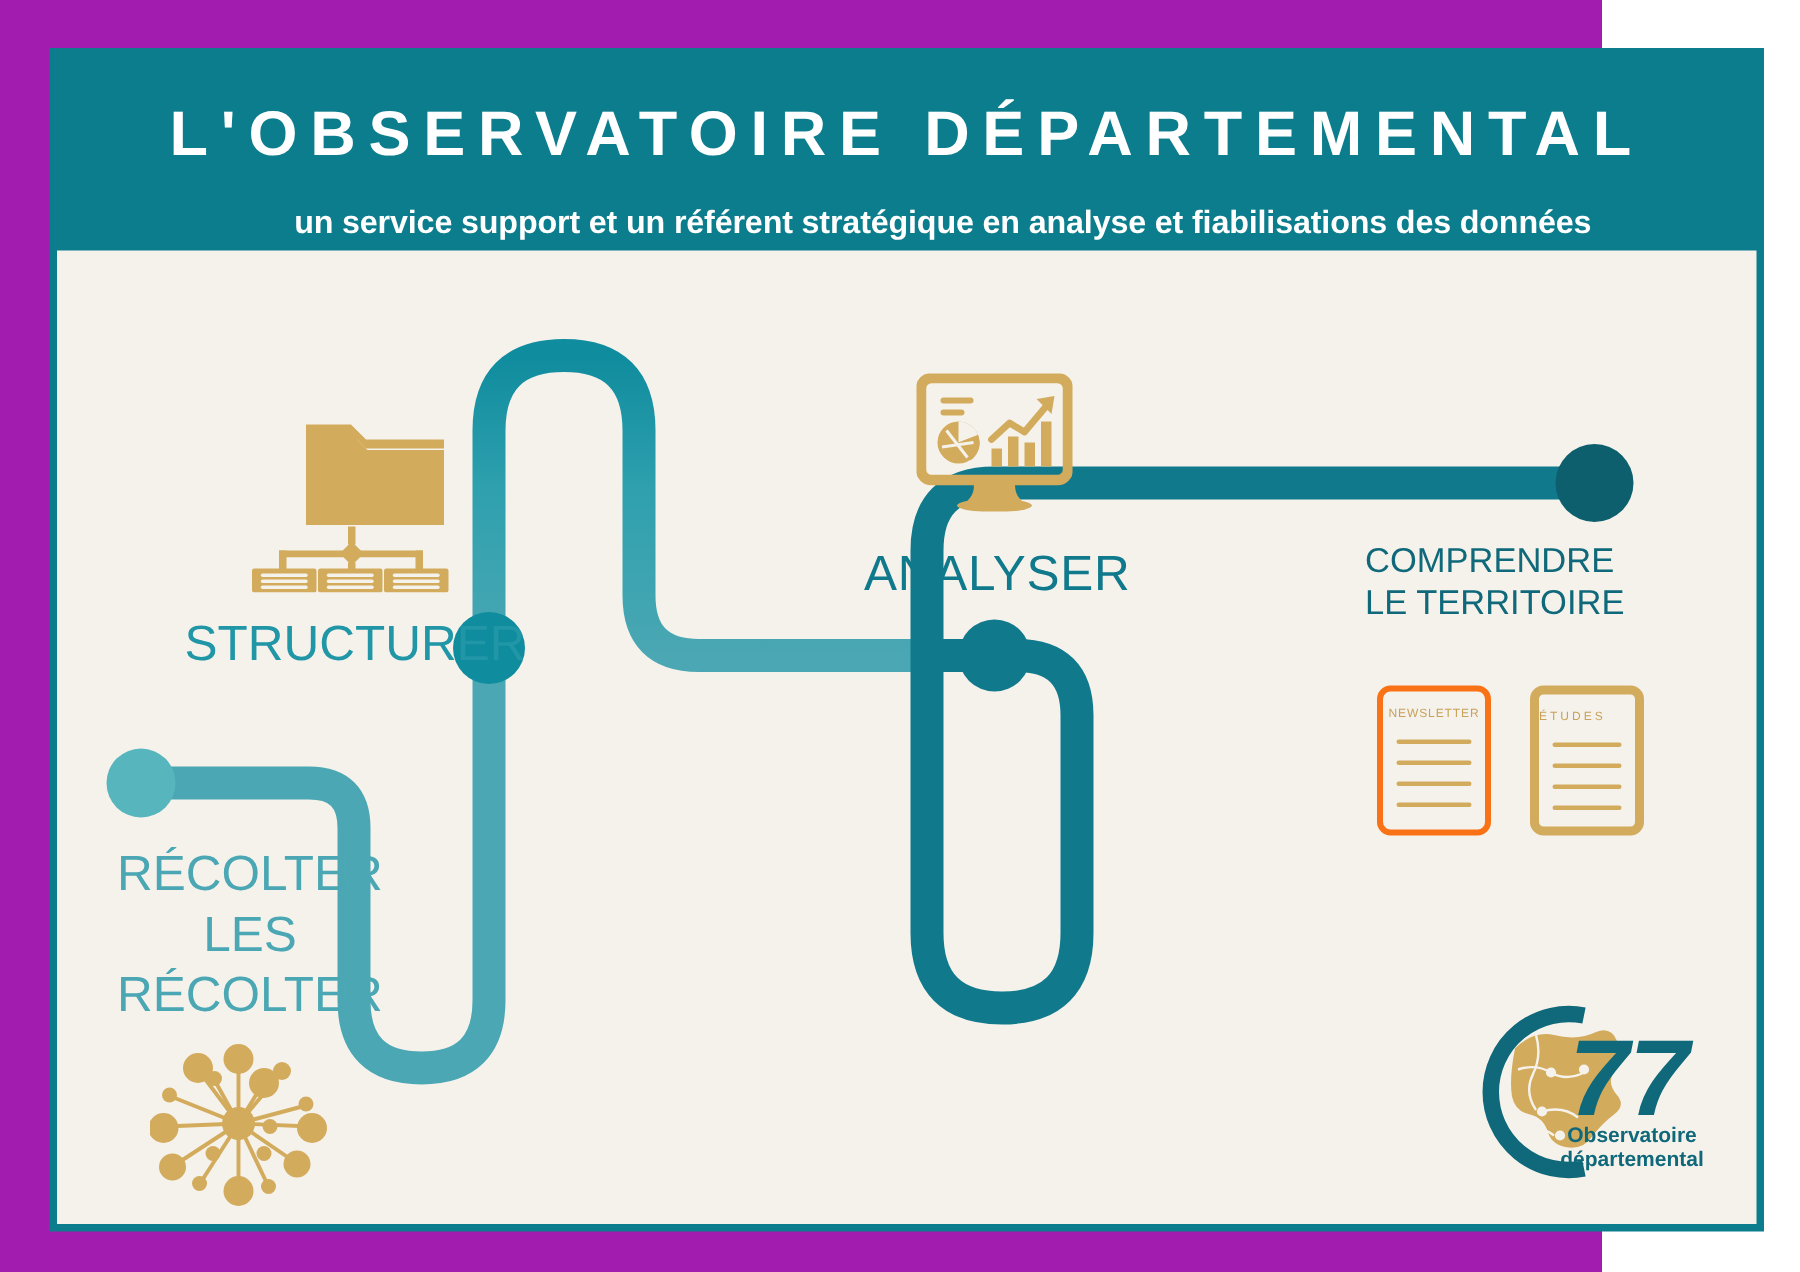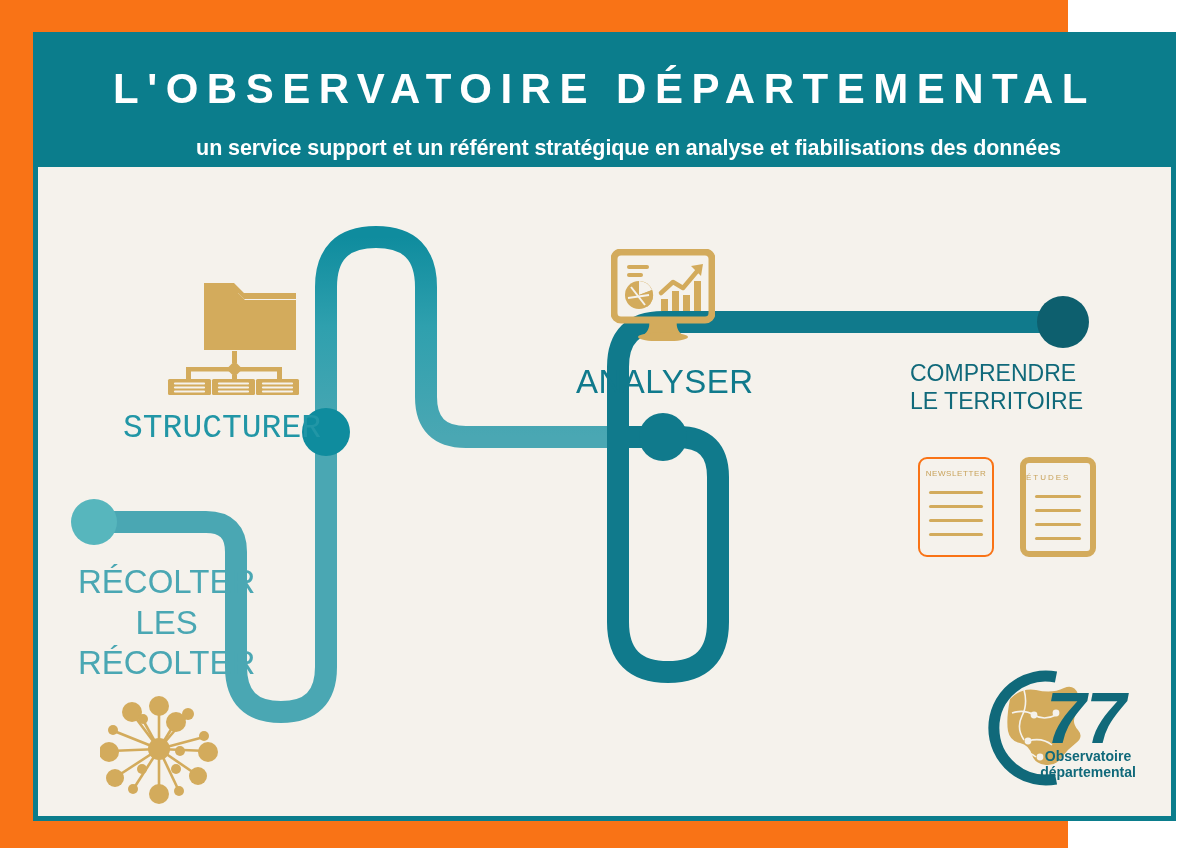--- a/index.html
+++ b/index.html
@@ -6,21 +6,21 @@
   * { margin:0; padding:0; box-sizing:border-box; }
   html, body {
     width:1200px; height:848px;
     background:#ffffff;
     font-family:"Liberation Sans", sans-serif;
     overflow:hidden;
   }
   #poster {
     position:relative;
     width:1068px; height:848px;
-    background:#f97316;
+    background:#a21caf;
   }
   
   #header-band {
     position:absolute;
     left:33px; top:32px;
     width:1143px; height:130px;
     background:#0b7d8c;
   }
   #poster-title {
     position:absolute;
@@ -75,21 +75,20 @@
     left:40px; top:395px;
     color:#4aa7b3;
     font-size:33px;
     line-height:1.23;
     text-align:center;
   }
   #label-structurer {
     left:85px; top:245px;
     color:#2196a6;
     font-size:33px;
-    font-family:Liberation Mono, monospace;
   }
   #label-analyser {
     left:538px; top:198px;
     color:#107a8c;
     font-size:33px;
     letter-spacing:0.5px;
   }
   #label-comprendre {
     left:872px; top:192px;
     color:#10697a;
@@ -239,21 +238,21 @@
             <circle cx="43" cy="26" r="5"></circle>
             <circle cx="76" cy="29" r="10"></circle>
             <circle cx="42" cy="76" r="5"></circle>
             <circle cx="76" cy="76" r="5"></circle>
             <circle cx="80" cy="58" r="5"></circle>
           </g>
         </svg>
       </div>
 
       <div id="docs-group">
-        <div style="width:76px;height:100px;border:2px solid #f97316;border-radius:9px;background:#f5f2ec;position:relative;">
+        <div style="width:76px;height:100px;border:4px solid #f97316;border-radius:9px;background:#f5f2ec;position:relative;">
           <div style="position:absolute;top:10px;left:0;width:100%;text-align:center;font-size:8px;letter-spacing:0.6px;color:#c8a25a;">NEWSLETTER</div>
           <div style="position:absolute;top:32px;left:9px;right:9px;">
             <div style="height:3px;background:#d3ab5c;border-radius:2px;margin-bottom:11px;"></div>
             <div style="height:3px;background:#d3ab5c;border-radius:2px;margin-bottom:11px;"></div>
             <div style="height:3px;background:#d3ab5c;border-radius:2px;margin-bottom:11px;"></div>
             <div style="height:3px;background:#d3ab5c;border-radius:2px;"></div>
           </div>
         </div>
         <div style="width:76px;height:100px;border:6px solid #d3ab5c;border-radius:9px;background:#f5f2ec;position:relative;">
           <div style="position:absolute;top:10px;left:0;width:100%;text-align:left;font-size:8px;letter-spacing:2px;color:#c8a25a;">ÉTUDES</div>

